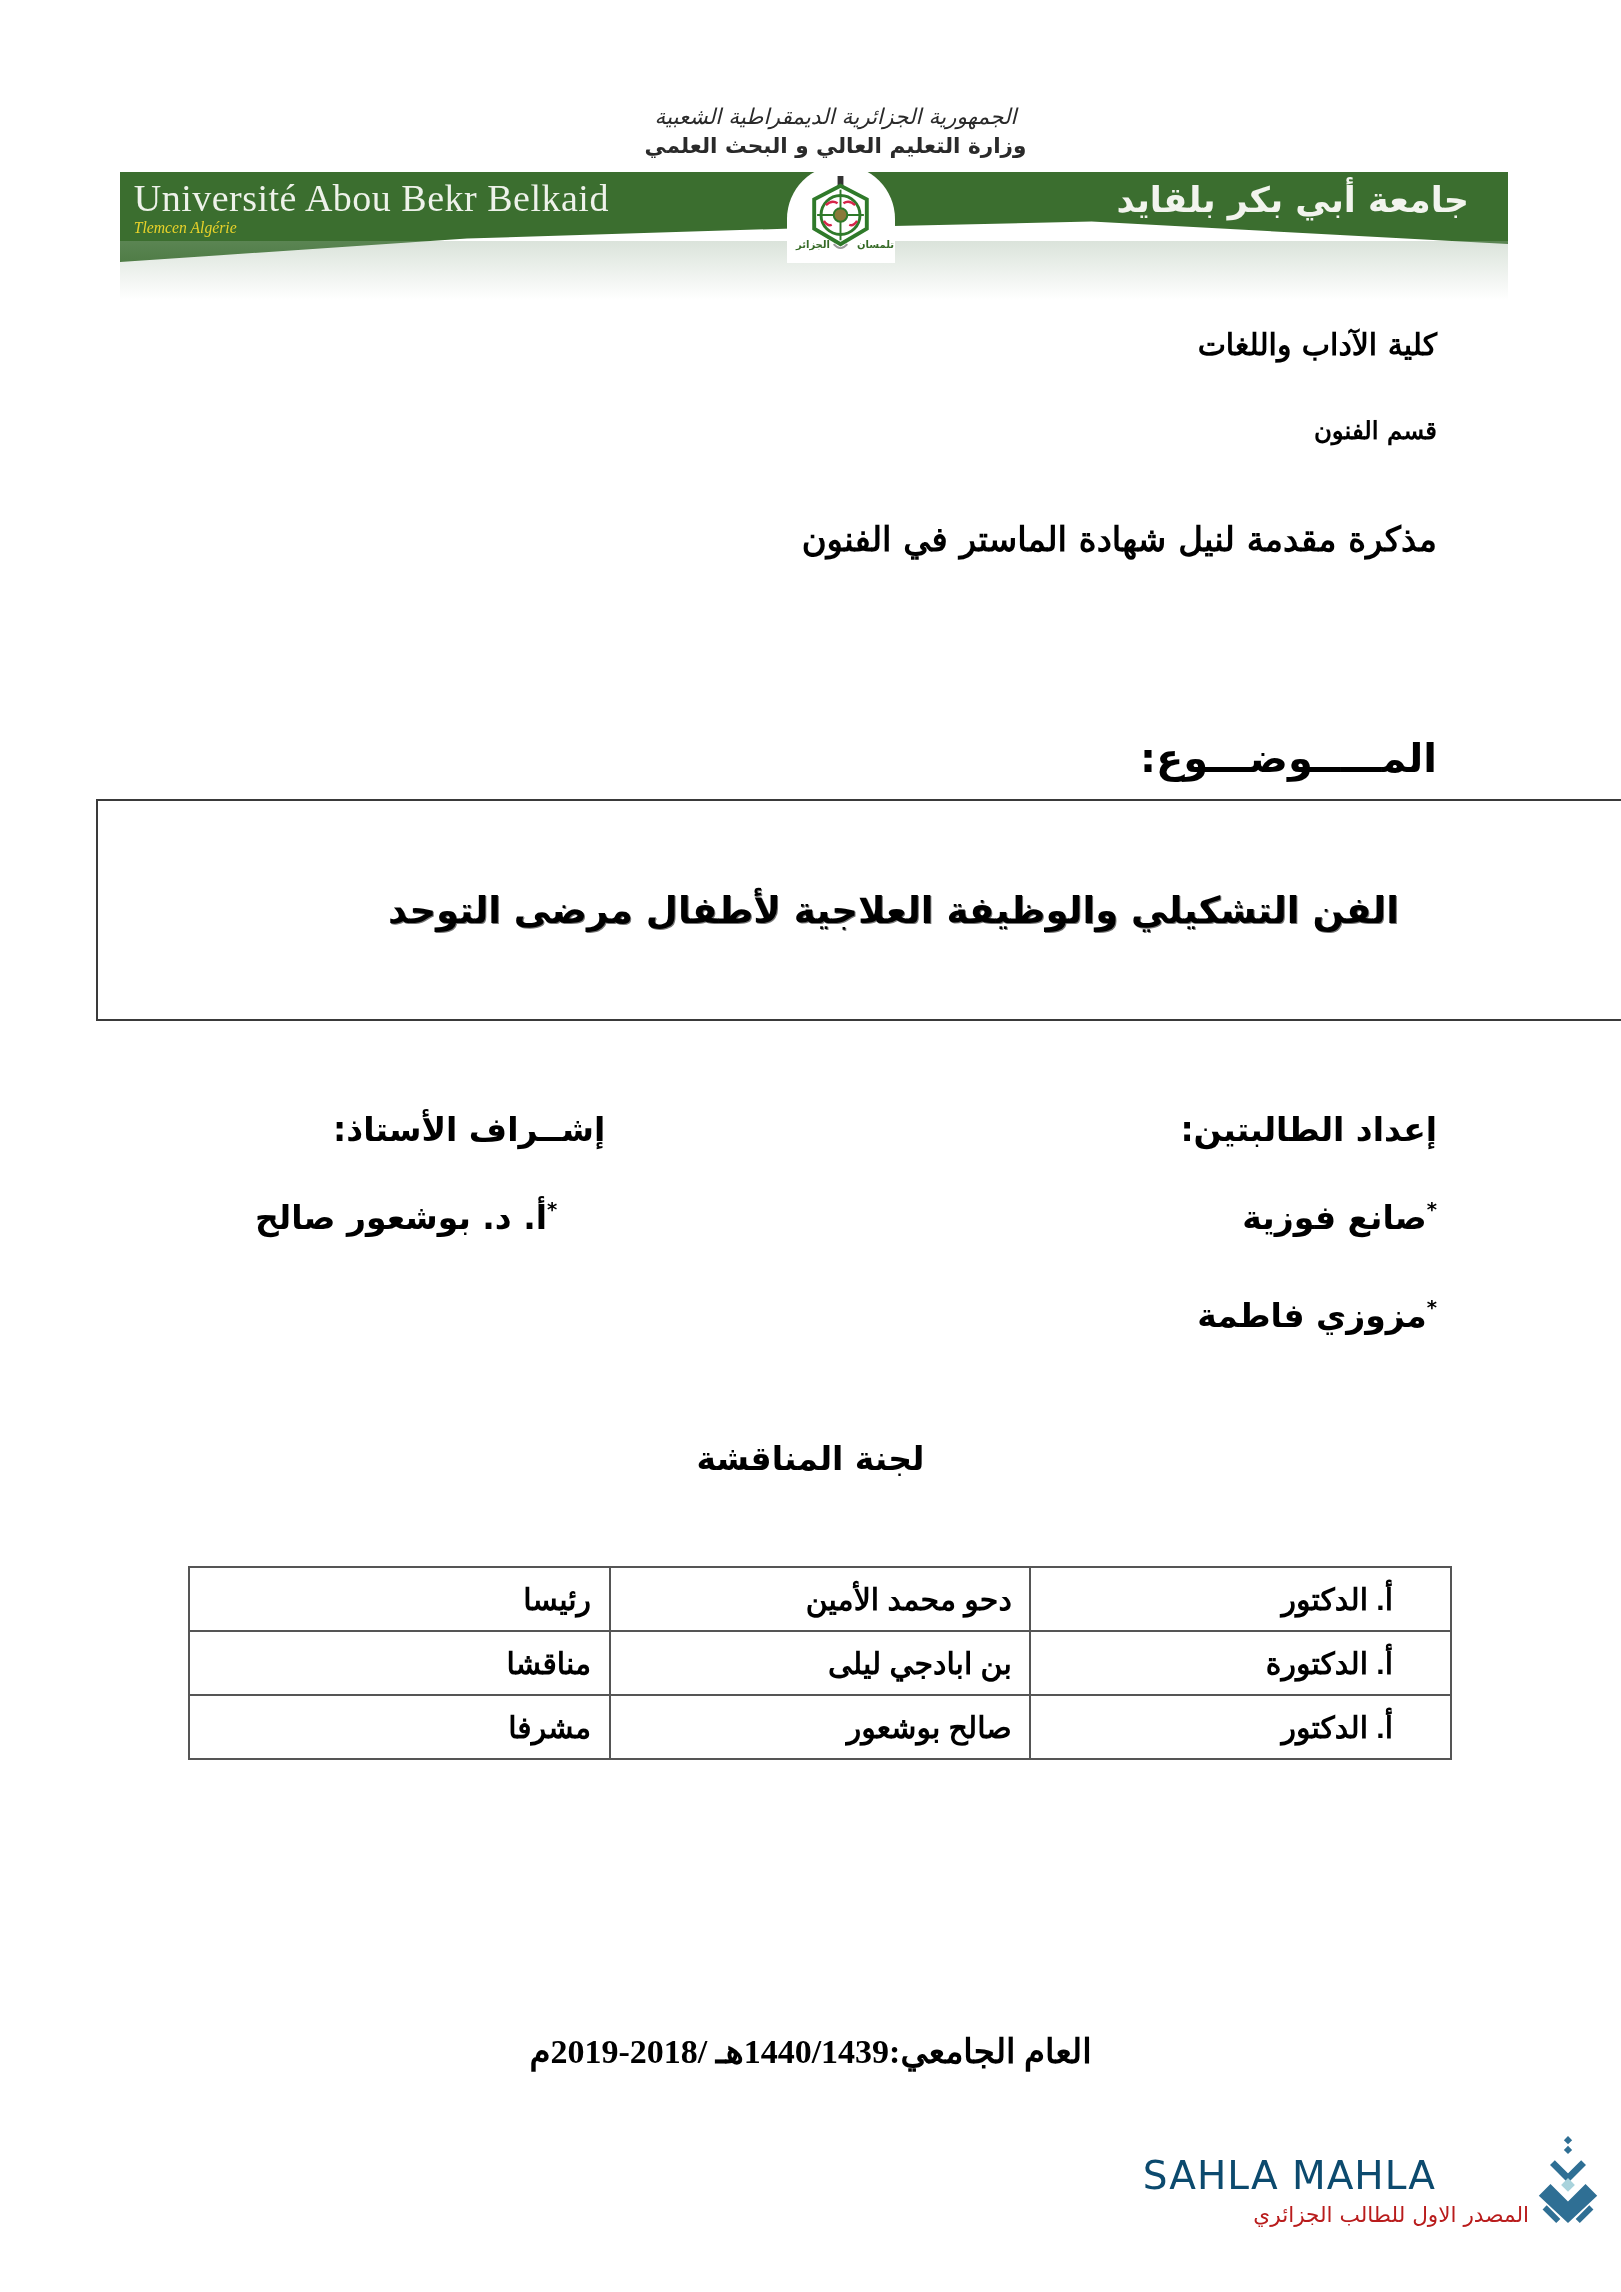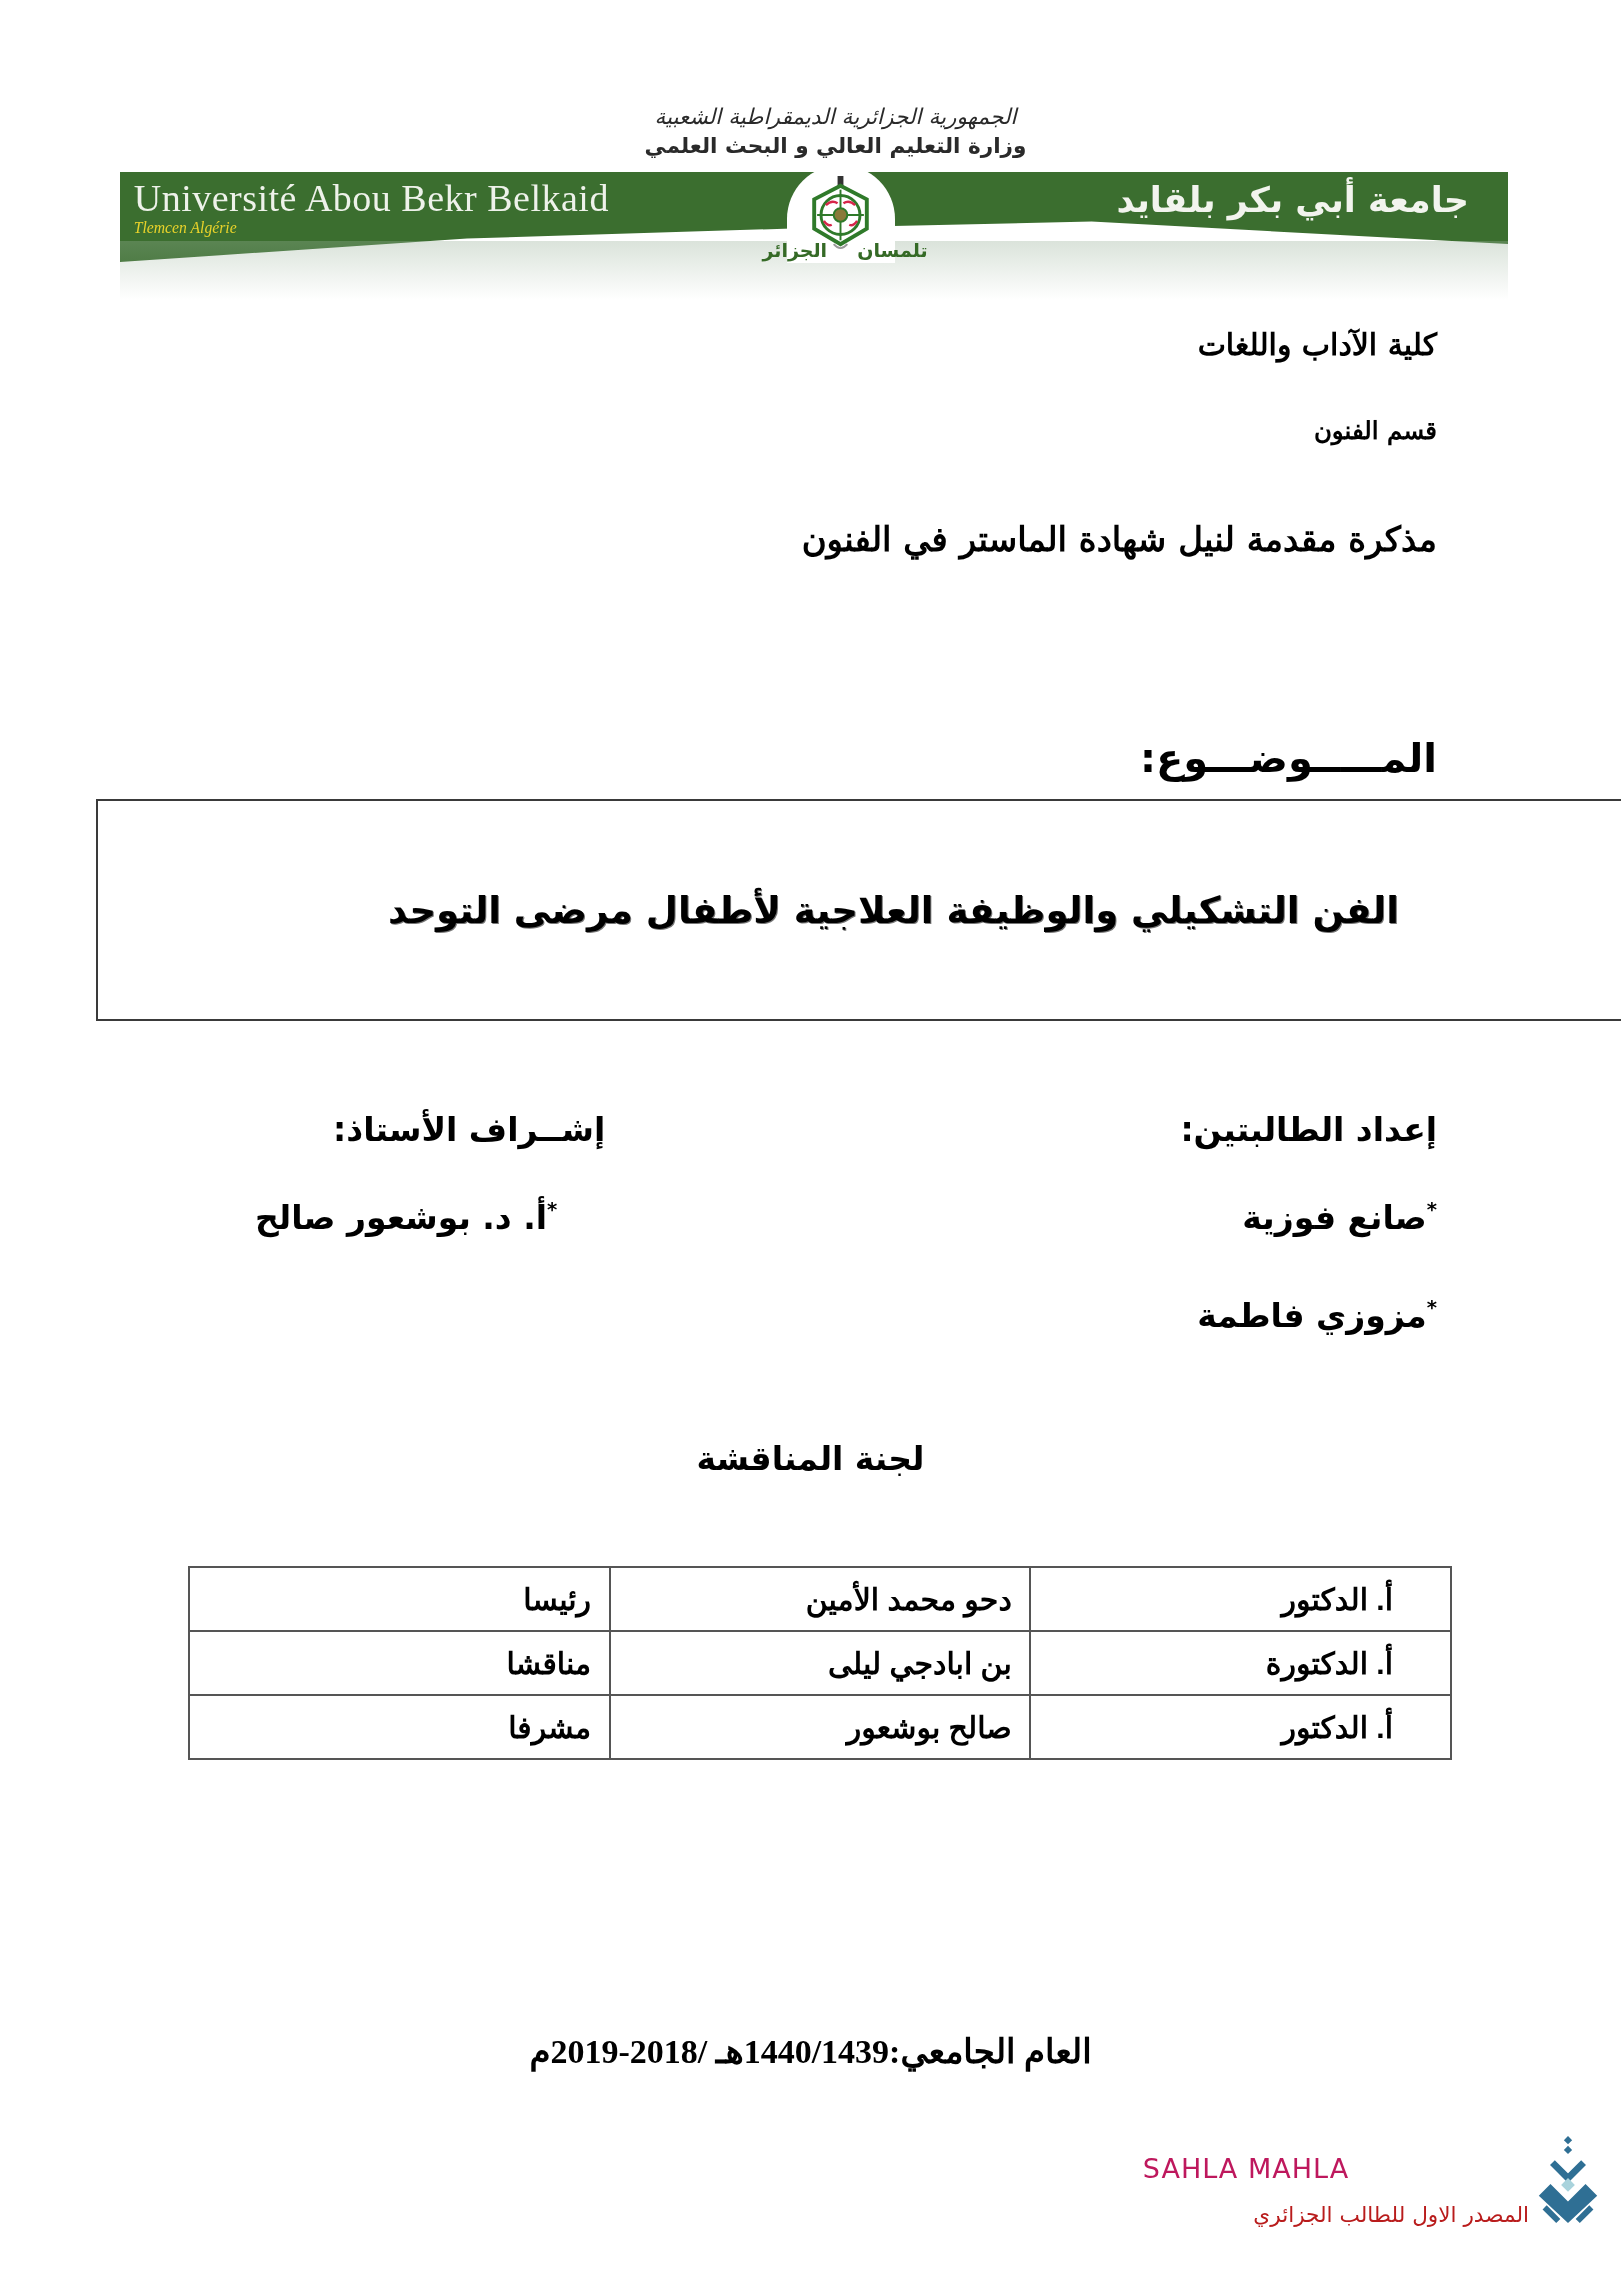--- a/index.html
+++ b/index.html
@@ -22,21 +22,21 @@
                font-family: "Liberation Serif", serif; letter-spacing: 0.5px; }
     .univ-sub { position: absolute; left: 13.7px; top: 125px; color: #e8d22a; font-size: 15.7px;
                 font-family: "Liberation Serif", serif; font-style: italic; }
     .univ-ar { position: absolute; right: 39px; top: 86px; color: #f2f4ee; font-size: 35px;
                font-family: "DejaVu Sans", sans-serif; direction: rtl; font-weight: bold; }
     .emblem-halo { position: absolute; left: 667px; top: 71px; width: 108px; height: 98px;
                    background: #ffffff; border-radius: 54px 54px 0 0; }
     .emblem { position: absolute; left: 686px; top: 82px; width: 69px; height: 76px; }
     .emblem-caption { position: absolute; left: 627px; top: 145px; width: 196px; text-align: center;
                       direction: rtl; font-family: "DejaVu Sans", sans-serif; font-weight: bold;
-                      font-size: 19px; color: #356a26; word-spacing: 23.5px; }
+                      font-size: 10px; color: #356a26; word-spacing: 23.5px; }
 
     
     .rtl { direction: rtl; text-align: right; font-weight: bold; }
     .faculty { right: 184px; top: 327px; font-size: 30px; }
     .dept { right: 184px; top: 416px; font-size: 24.5px; }
     .memoir { right: 184px; top: 519px; font-size: 34px; }
     .subject-label { right: 184px; top: 735px; font-size: 40px; font-family: "DejaVu Sans", sans-serif; }
 
     .subject-box { left: 96px; top: 799px; width: 1595px; height: 222px; border: 2px solid #3a3a3a;
                    box-sizing: border-box; display: flex; align-items: center; justify-content: center; }
@@ -56,22 +56,22 @@
     .committee-table { left: 188px; top: 1566px; width: 1264px; border-collapse: collapse; direction: rtl; }
     .committee-table td { border: 2px solid #555; height: 62px; padding: 0 17.6px; font-size: 30px;
                           font-family: "Liberation Sans", sans-serif; vertical-align: middle; text-align: right; width: 33.33%; font-weight: bold; }
     .title-cell { padding-right: 57px !important; margin-left: 20px; }
 
     .academic-year { left: 0; width: 1621px; top: 2031px; text-align: center; font-size: 34px; font-weight: bold;
                      direction: rtl; font-family: "Liberation Serif", serif; }
 
     
     .wm { left: 1135px; top: 2135px; width: 470px; height: 108px; }
-    .wm-latin { position: absolute; left: 7.8px; top: 17.6px; font-family: "DejaVu Sans", sans-serif; font-size: 27px;
-                color: #be185d; letter-spacing: 1px; }
+    .wm-latin { position: absolute; left: 7.8px; top: 17.6px; font-family: "DejaVu Sans", sans-serif; font-size: 39px;
+                color: #0c4a6e; letter-spacing: 1px; }
     .wm-arabic { position: absolute; right: 76px; top: 67px; font-family: "DejaVu Sans", sans-serif; font-size: 21.6px;
                  color: #b91c1c; direction: rtl; text-align: center; }
     .wm-logo { position: absolute; right: 0; top: 0; width: 74px; height: 98px; }
   </style>
 </head>
 <body>
 
 <div class="abs banner">
   <div class="gov-text gov-1">الجمهورية الجزائرية الديمقراطية الشعبية</div>
   <div class="gov-text gov-2">وزارة التعليم العالي و البحث العلمي</div>

